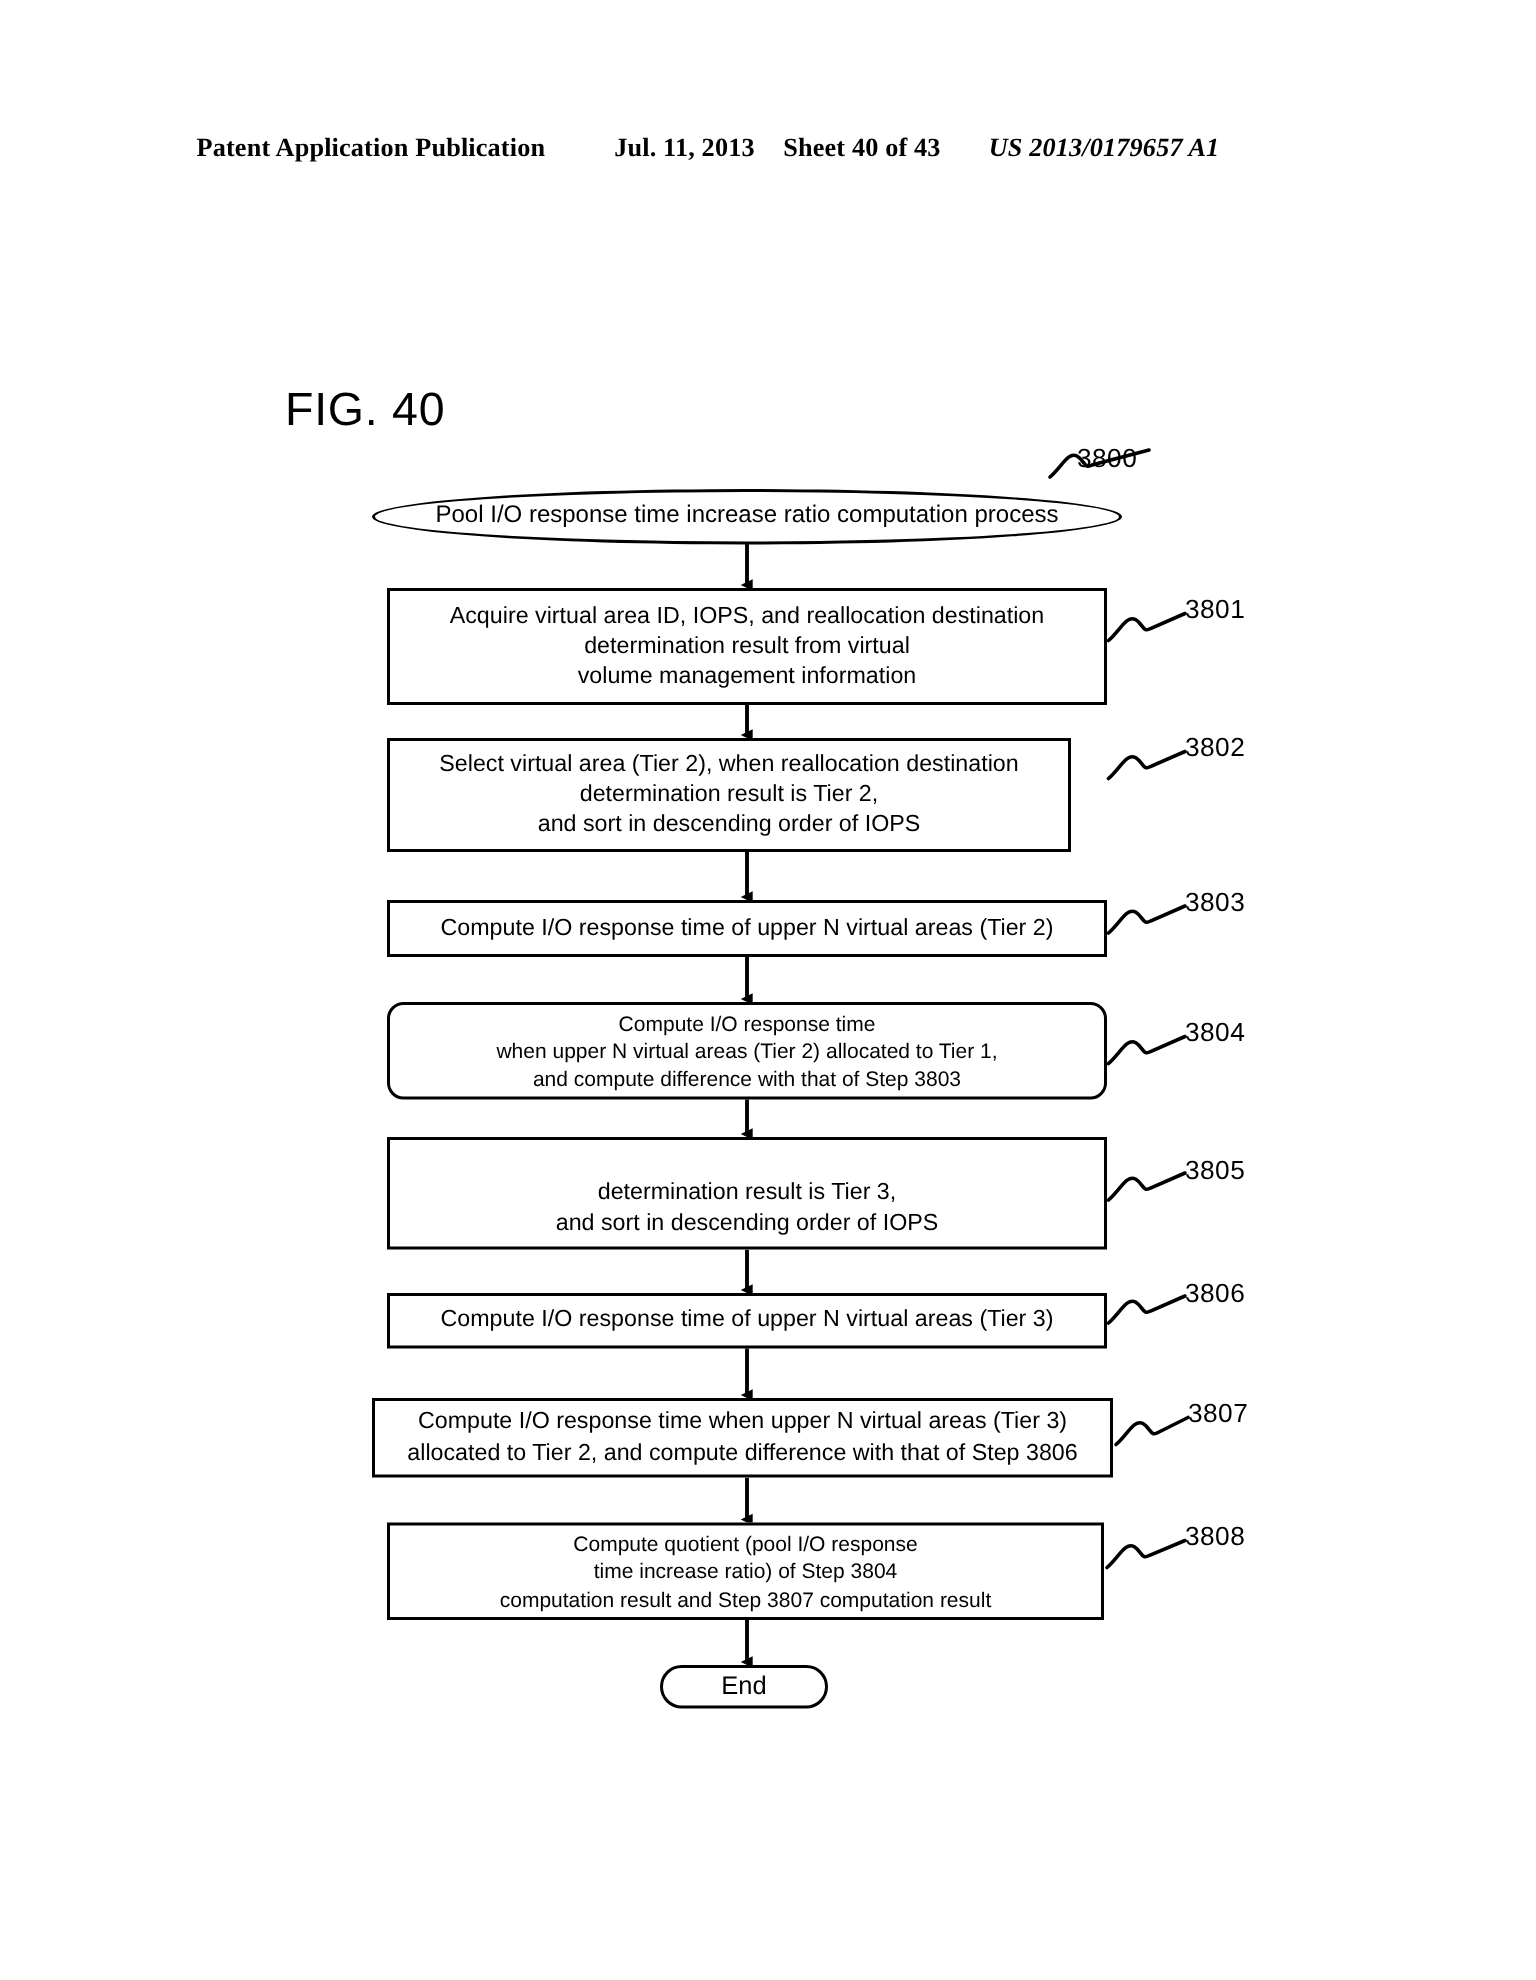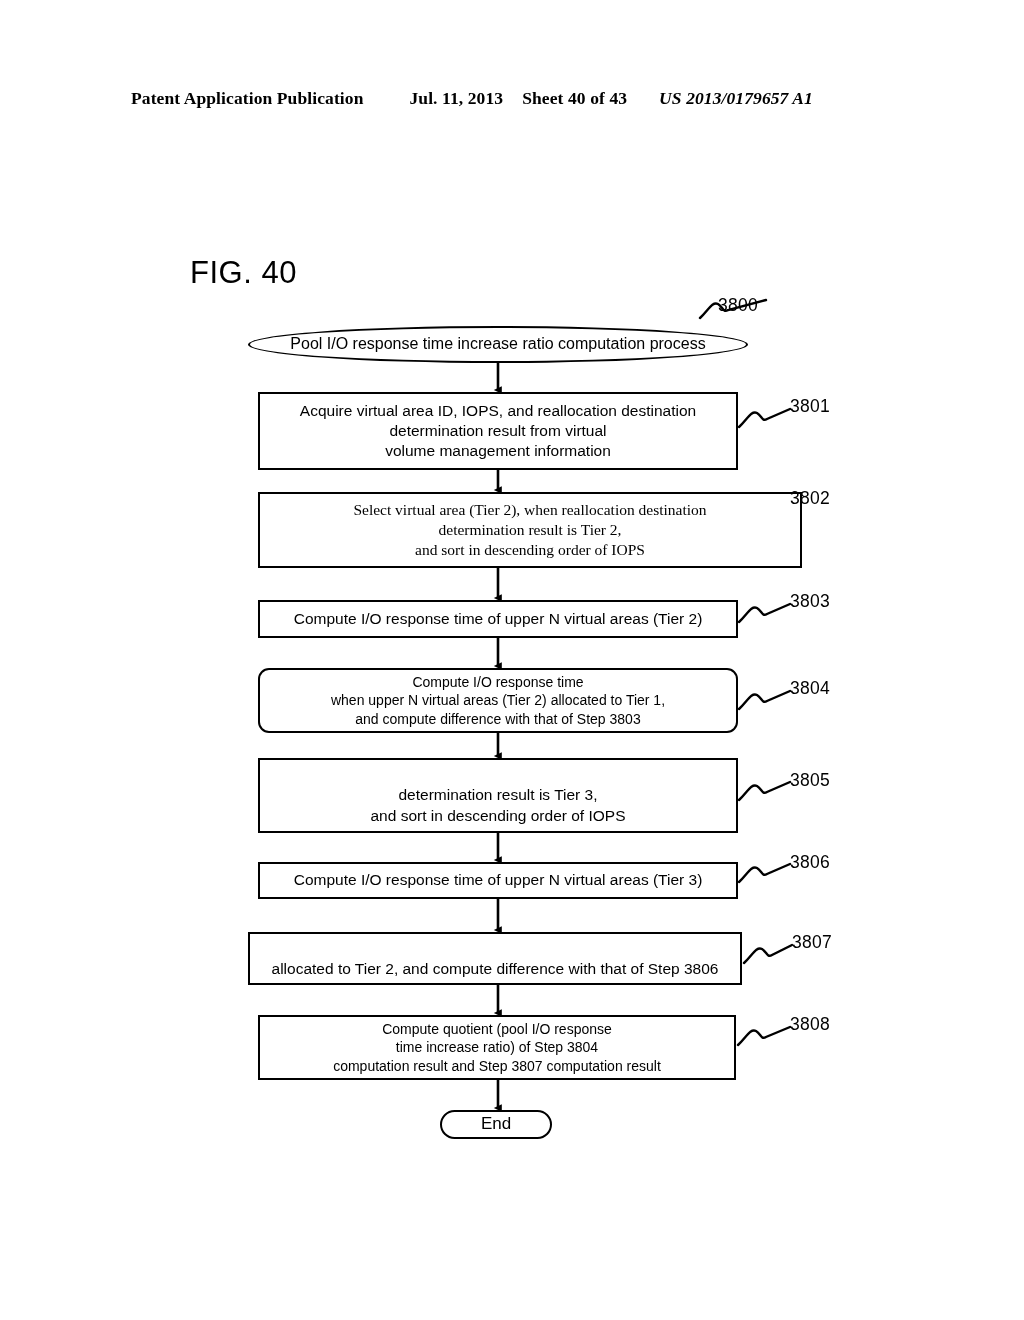--- a/index.html
+++ b/index.html
@@ -150,21 +150,21 @@
       <span>determination result from virtual</span><br>
       <span>volume management information</span>
     </span>
   </div>
 
   <div class="node terminal fs-c" style="left:248px; top:326px; width:500px; height:37px; border-radius:50%/50%;">
     <span class="txt">Pool I/O response time increase ratio computation process</span>
   </div>
   <div class="refnum" style="left:790px; top:396px;text-align:center;">3801</div>
 
-  <div class="node fs-a" style="left:258px; top:492px; width:544px; height:76px;font-family:Liberation Serif, serif;">
+  <div class="node fs-a" style="left:258px; top:492px; width:456px; height:76px;">
     <span class="txt">
       <span>Select virtual area (Tier 2), when reallocation destination</span><br>
       <span>determination result is Tier 2,</span><br>
       <span>and sort in descending order of IOPS</span>
     </span>
   </div>
   <div class="refnum" style="left:790px; top:488px;">3802</div>
 
   <div class="node fs-a" style="left:258px; top:600px; width:480px; height:38px;">
     <span class="txt">Compute I/O response time of upper N virtual areas (Tier 2)</span>
@@ -189,21 +189,21 @@
   </div>
   <div class="refnum" style="left:790px; top:770px;">3805</div>
 
   <div class="node fs-a" style="left:258px; top:862px; width:480px; height:37px;">
     <span class="txt">Compute I/O response time of upper N virtual areas (Tier 3)</span>
   </div>
   <div class="refnum" style="left:790px; top:852px;">3806</div>
 
   <div class="node fs-a" style="left:248px; top:932px; width:494px; height:53px; padding:0 5px;">
     <span class="txt">
-      <br>
+      <span>Compute I/O response time when upper N virtual areas (Tier 3)</span><br>
       <span>allocated to Tier 2, and compute difference with that of Step 3806</span>
     </span>
   </div>
   <div class="refnum" style="left:792px; top:932px;">3807</div>
 
   <div class="node fs-b" style="left:258px; top:1015px; width:478px; height:65px;">
     <span class="txt">
       <span>Compute quotient (pool I/O response</span><br>
       <span>time increase ratio) of Step 3804</span><br>
       <span>computation result and Step 3807 computation result</span>

